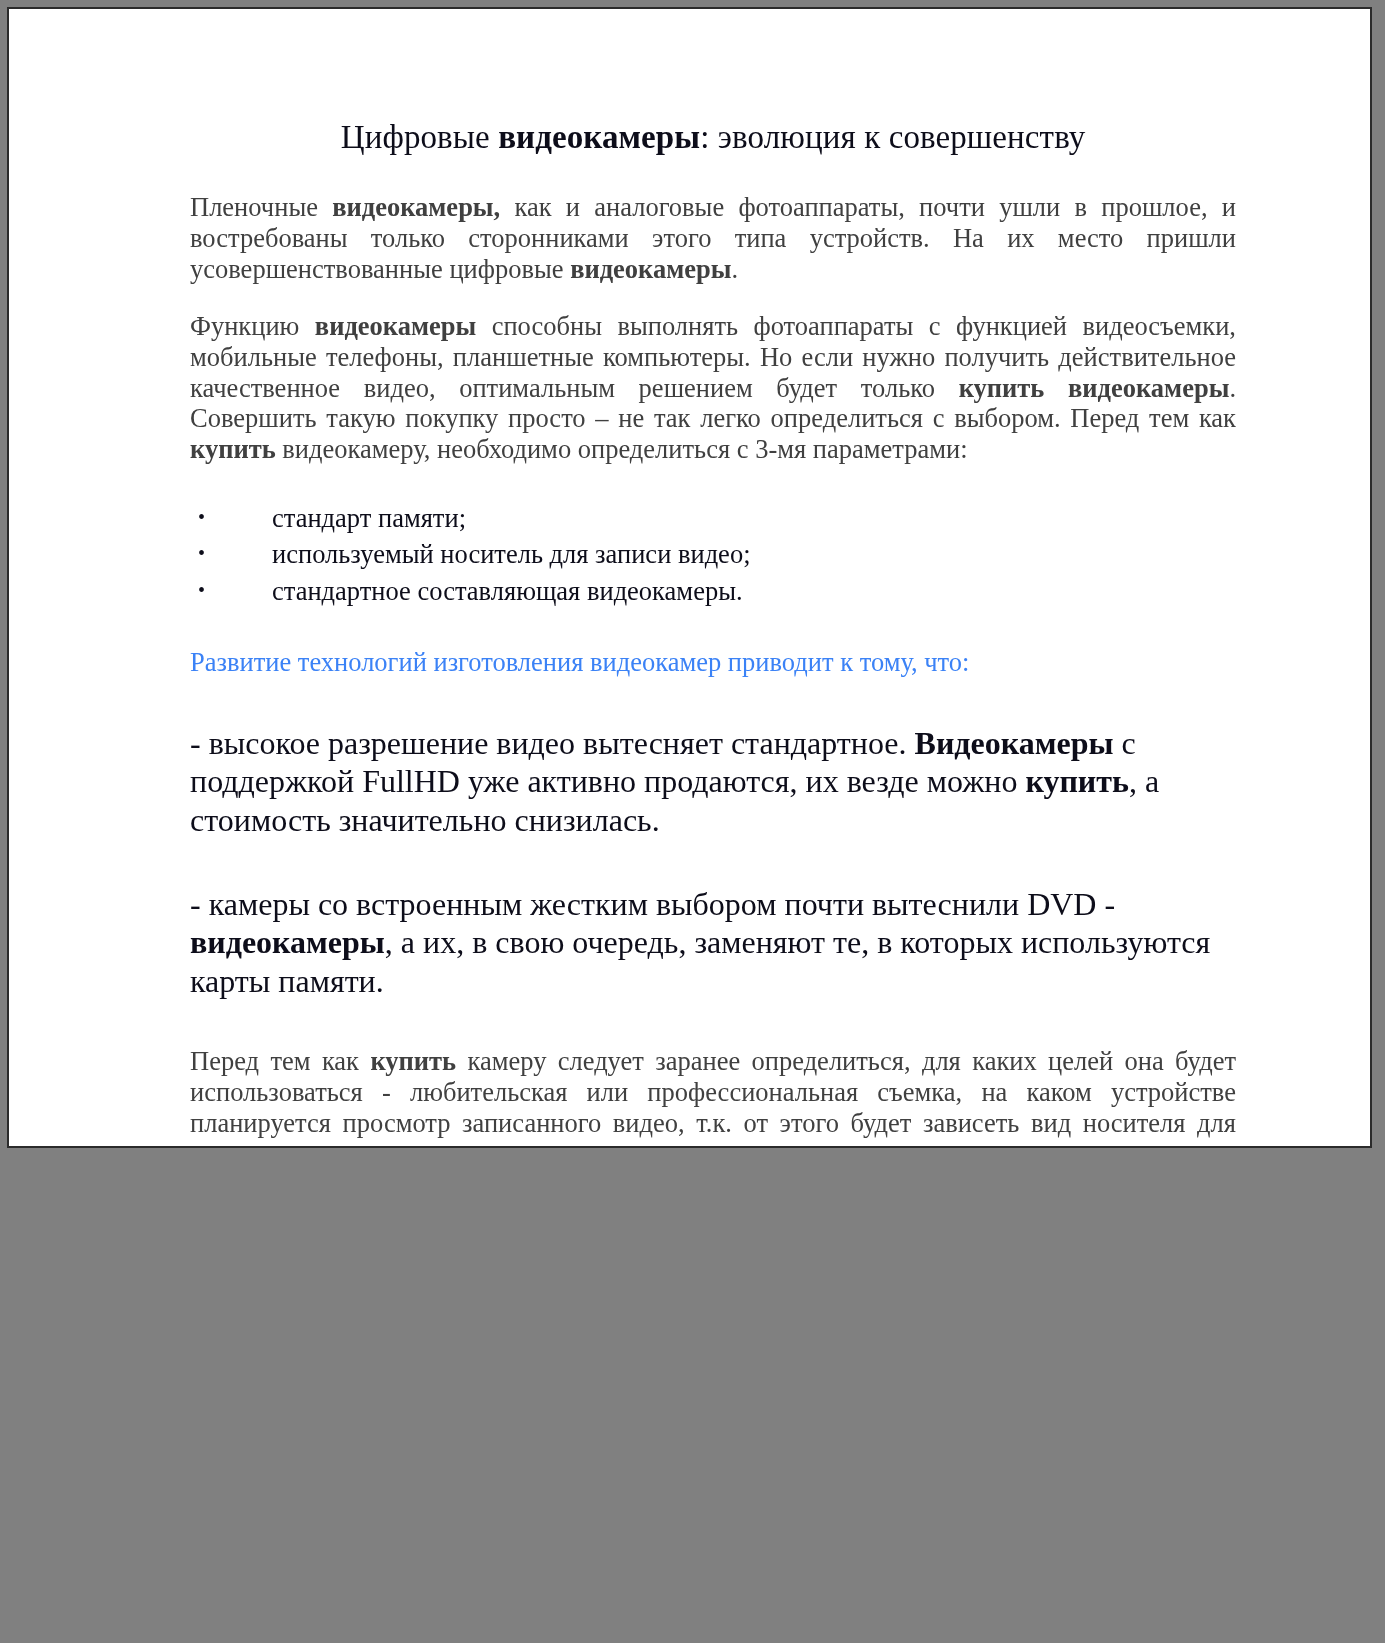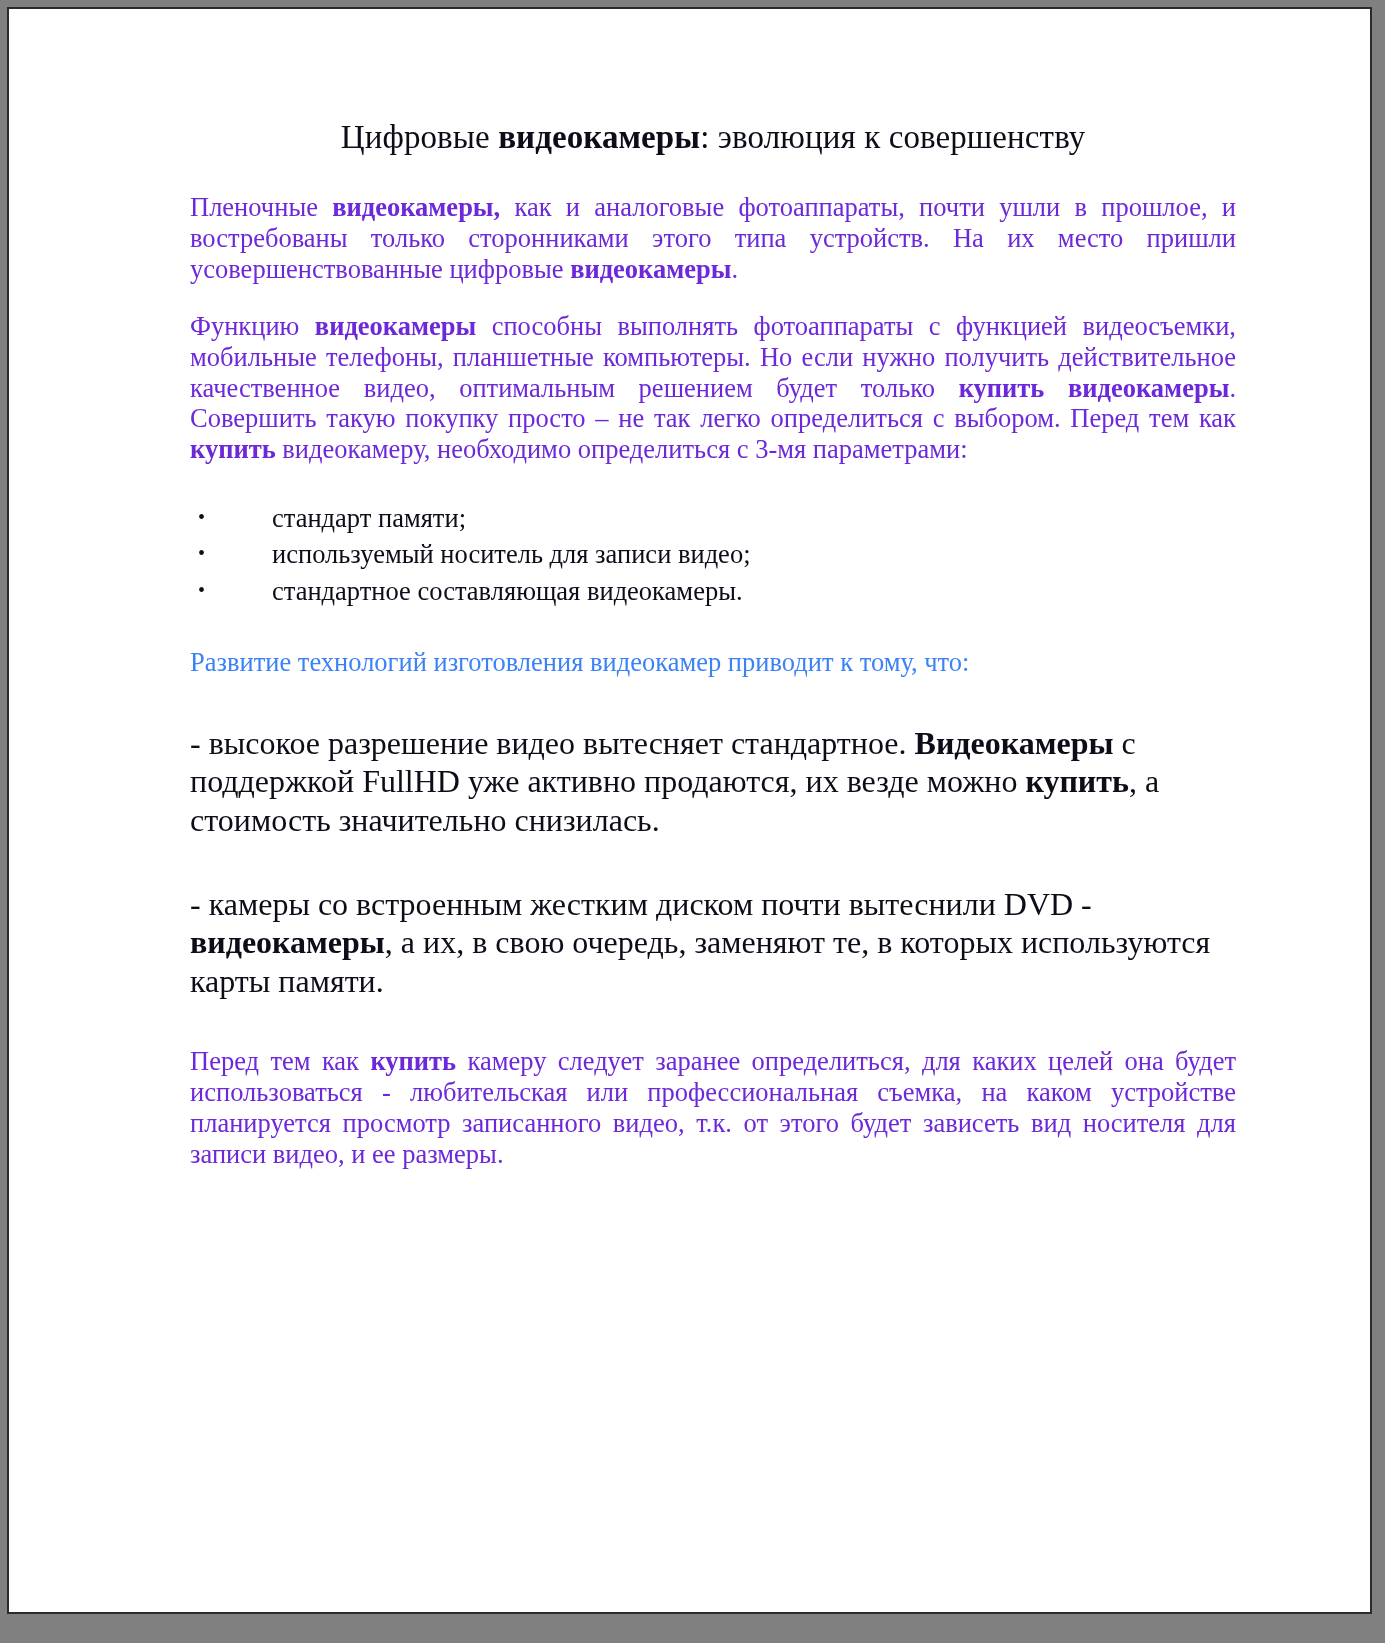--- a/index.html
+++ b/index.html
@@ -11,21 +11,21 @@
     height: 1643px;
     background: #808080;
     font-family: "Liberation Serif", "DejaVu Serif", serif;
     overflow: hidden;
   }
   .page-frame {
     position: absolute;
     left: 7px;
     top: 7px;
     width: 1365px;
-    height: 1607px;
+    height: 1141px;
     border: 2px solid #2b2b2b;
     background: #ffffff;
     box-sizing: border-box;
   }
   .page-inner {
     position: absolute;
     left: 0;
     top: 0;
     width: 100%;
     height: 100%;
@@ -48,21 +48,21 @@
     letter-spacing: 0.1px;
   }
   .doc-title b {
     font-weight: bold;
   }
   p.para {
     font-size: 26.5px;
     line-height: 1.165;
     text-align: justify;
     text-justify: inter-word;
-    color: #6d28d9;
+    color: #404040;
     margin: 0 0 26px 0;
     hyphens: none;
   }
   p.para b { font-weight: bold; }
 
   p.para-left {
     font-size: 32px;
     line-height: 1.20;
     text-align: left;
     color: #0d0d1a;
@@ -127,21 +127,21 @@
       <div class="spacer-sm"></div>
 
       <p class="plain">Развитие технологий изготовления видеокамер приводит к тому, что:</p>
 
       <div class="spacer-md"></div>
 
       <p class="para-left"><span>- высокое разрешение видео вытесняет стандартное. </span><b>Видеокамеры</b><span> с поддержкой FullHD уже активно продаются, их везде можно </span><b>купить</b><span>, а стоимость значительно снизилась.</span></p>
 
       <div class="spacer-md"></div>
 
-      <p class="para-left"><span>- камеры со встроенным жестким диском почти вытеснили DVD - </span><b>видеокамеры</b><span>, а их, в свою очередь, заменяют те, в которых используются карты памяти.</span></p>
+      <p class="para-left"><span>- камеры со встроенным жестким выбором почти вытеснили DVD - </span><b>видеокамеры</b><span>, а их, в свою очередь, заменяют те, в которых используются карты памяти.</span></p>
 
       <div class="spacer-md"></div>
 
       <p class="para"><span>Перед тем как </span><b>купить</b><span> камеру следует заранее определиться, для каких целей она будет использоваться - любительская или профессиональная съемка, на каком устройстве планируется просмотр записанного видео, т.к. от этого будет зависеть вид носителя для записи видео, и ее размеры.</span></p>
 
     </div>
   </div>
 </div>
 
 </body></html>

